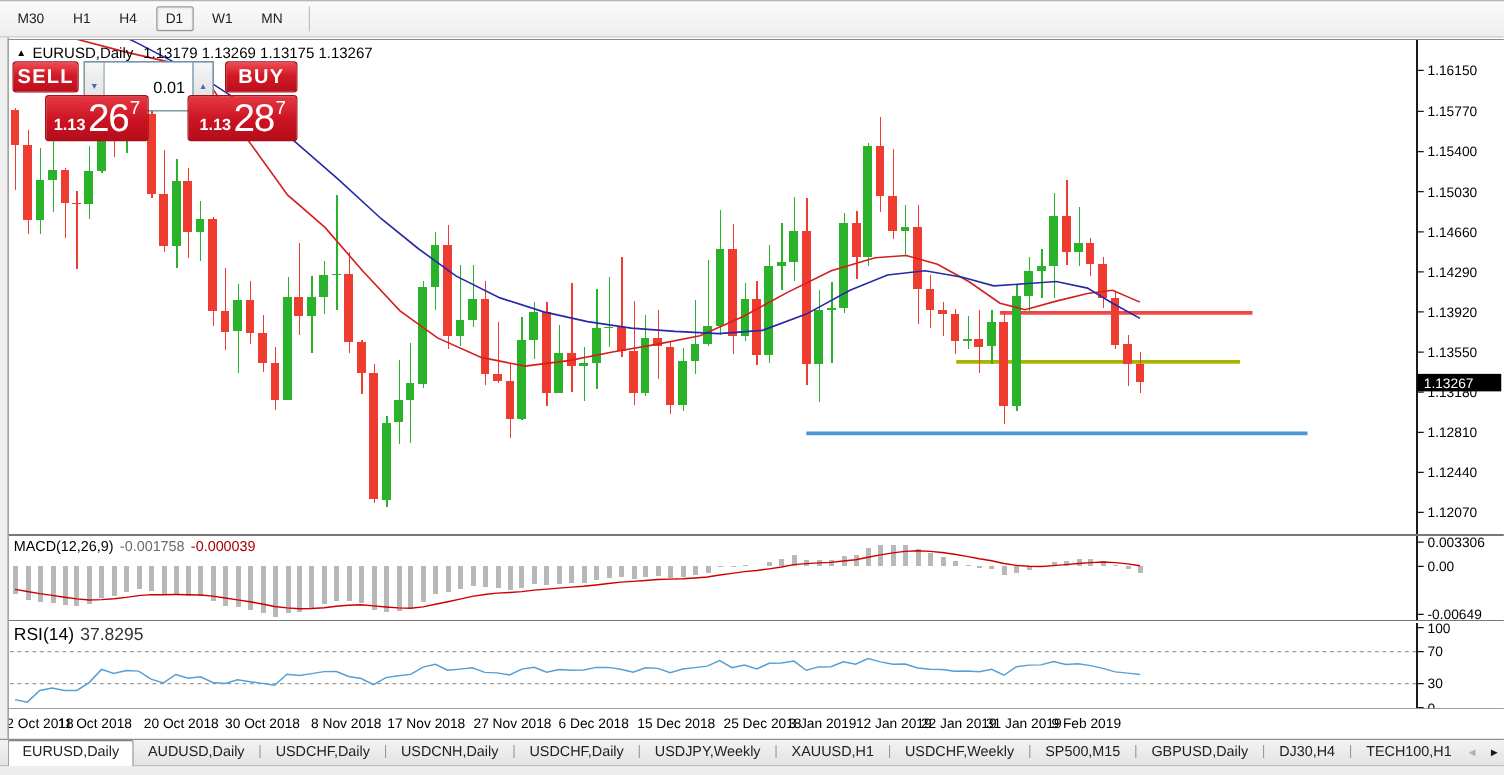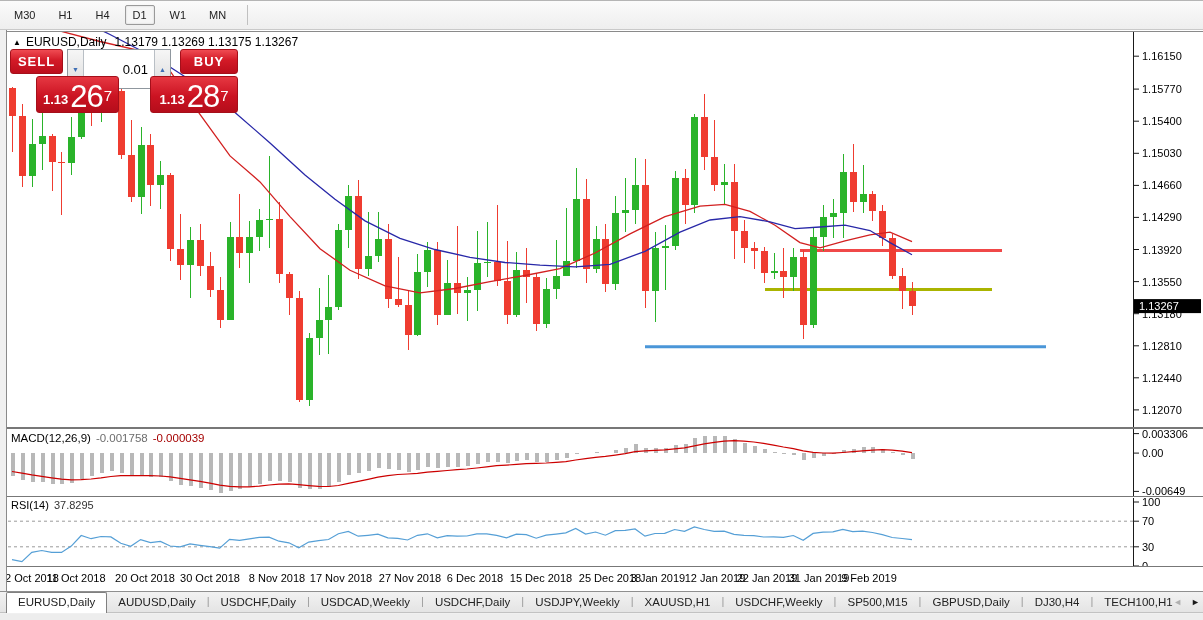--- a/index.html
+++ b/index.html
@@ -24,43 +24,43 @@
 
   
   .overlay-label { position:absolute; z-index:5; font-size:12px; color:#000; white-space:nowrap; }
   #chart-title { left:13px; top:35px; }
   #chart-title .tri { font-size:8px; margin-right:5px; position:relative; top:-1px; }
   #chart-title .sym { font-size:12px; }
   #chart-title .qt  { font-size:12px; margin-left:8px; }
   #macd-title { left:11px; top:432px; font-size:11.5px; }
   #macd-title .v1 { color:#6d6d6d; margin-left:5px; }
   #macd-title .v2 { color:#a50000; margin-left:5px; }
-  #rsi-title { left:11px; top:499px; font-size:11px; }
+  #rsi-title { left:11px; top:499px; font-size:14px; }
   #rsi-title .v1 { margin-left:5px; color:#333; }
 
   
   #trade-widget { position:absolute; left:10px; top:49px; width:228px; z-index:6; }
   .tw-row1 { display:flex; height:25px; align-items:stretch; }
-  .tw-btn { color:#fff; font-size:13px; font-weight:bold; letter-spacing:1px;
+  .tw-btn { color:#fff; font-size:16px; font-weight:bold; letter-spacing:1px;
             background:linear-gradient(180deg,#ef4b52 0%,#d31a27 45%,#bc0e1c 100%);
             border:1px solid #a50f1a; border-radius:3px;
             display:flex; align-items:center; justify-content:center; cursor:pointer; }
   #sell-btn { width:53px; }
   #buy-btn  { width:58px; margin-left:9px; }
   .vol-group { display:flex; margin-left:4px; border:1px solid #8f979e; background:#0369a1; height:40px; }
   .spin { width:16px; display:flex; align-items:center; justify-content:center;
           background:linear-gradient(180deg,#f6f6f6,#dcdcdc); color:#3f6fb5; font-size:7px; cursor:pointer; }
   .spin.dn { border-right:1px solid #b9bfc5; }
   .spin.up { border-left:1px solid #b9bfc5; }
   .vol-value { width:70px; font-size:13px; color:#000; display:flex; align-items:center; justify-content:flex-end; padding-right:6px; background:#fff; }
   .tw-row2 { display:flex; margin-top:2px; gap:5px; }
   .tile { height:37px; border-radius:3px; color:#fff; cursor:pointer;
           background:linear-gradient(180deg,#e63842 0%,#cb1322 55%,#b50d1b 100%);
           border:1px solid #a50f1a;
-          display:flex; align-items:flex-end; justify-content:center;margin-left:26px; }
+          display:flex; align-items:center; justify-content:center;margin-left:26px; }
   #sell-tile { width:108px; }
   #buy-tile  { width:114px; }
   .tile .prefix { font-size:13px; font-weight:bold; align-self:flex-end; margin-bottom:5px; }
   .tile .big { font-size:31px; font-weight:400; line-height:1; margin-left:2px; letter-spacing:-1px; }
   .tile .sup { font-size:15px; position:relative; top:-8px; margin-left:1px; }
 
   
   #tabbar { position:absolute; left:0; top:591px; width:1203px; height:22px;
             background:linear-gradient(180deg,#f2f2f2,#e4e4e4);
             border-top:1px solid #8f8f8f; border-bottom:1px solid #c2c2c2;
@@ -518,21 +518,21 @@
     </div>
   </div>
 </div>
 
 <div id="tabbar">
     <div class="tab active">EURUSD,Daily</div>
     <div class="tab">AUDUSD,Daily</div>
     <span class="tabsep">|</span>
     <div class="tab">USDCHF,Daily</div>
     <span class="tabsep">|</span>
-    <div class="tab">USDCAD,Weekly</div>
+    <div class="tab">USDCNH,Daily</div>
     <span class="tabsep">|</span>
     <div class="tab">USDCHF,Daily</div>
     <span class="tabsep">|</span>
     <div class="tab">USDJPY,Weekly</div>
     <span class="tabsep">|</span>
     <div class="tab">XAUUSD,H1</div>
     <span class="tabsep">|</span>
     <div class="tab">USDCHF,Weekly</div>
     <span class="tabsep">|</span>
     <div class="tab">SP500,M15</div>

